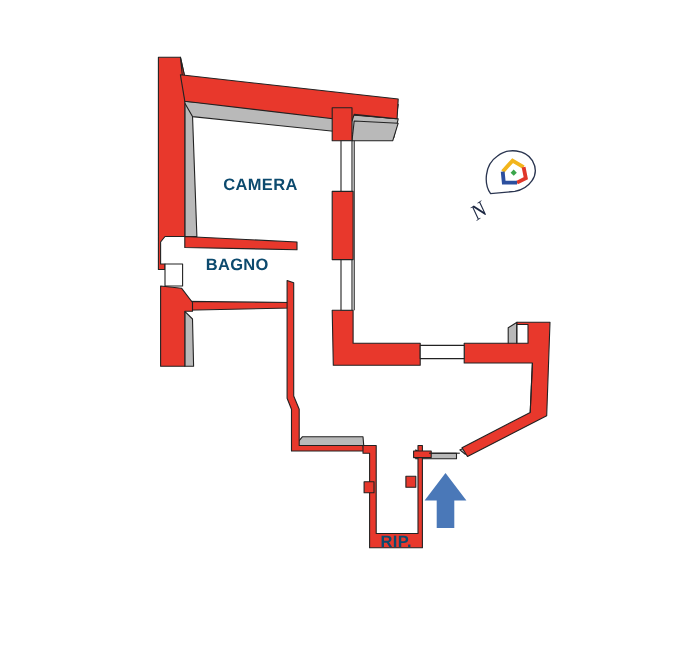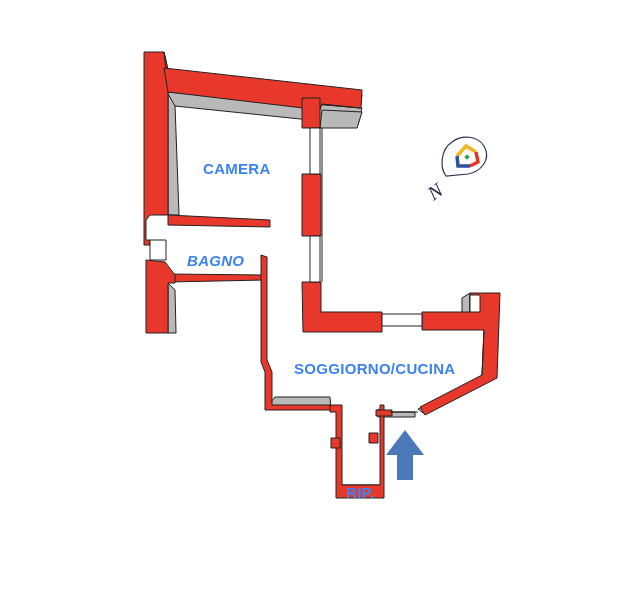--- a/index.html
+++ b/index.html
@@ -3,21 +3,21 @@
   <meta charset="utf-8">
   <style>
     html, body { margin: 0; padding: 0; background: #ffffff; }
     .canvas { position: relative; width: 636px; height: 597px; background: #ffffff; overflow: hidden; }
     svg { position: absolute; left: 0; top: 0; }
     .room-label {
       position: absolute;
       font-family: "Liberation Sans", "DejaVu Sans", sans-serif;
       font-weight: bold;
       font-size: 15px;
-      color: #3b82f6;
+      color: #0c4a6e;
       letter-spacing: 0.3px;
       white-space: nowrap;
     }
   </style>
 </head>
 <body>
 
 <div class="canvas">
   <svg width="636" height="597" viewBox="0 0 636 597">
     <g stroke="#222" stroke-width="1" stroke-linejoin="round">
@@ -84,16 +84,15 @@
       <path d="M446,176 C440,168 440,150 452,142 C462,134 478,136 484,146 C492,160 480,172 468,174 Z" fill="#fff" stroke="#2a3550" stroke-width="1.2"></path>
       <path d="M457,156 L466,146 L476,152" fill="none" stroke="#f2b51c" stroke-width="3.5"></path>
       <path d="M476,152 L478,162 L470,166" fill="none" stroke="#e0372a" stroke-width="3.5"></path>
       <path d="M470,166 L458,166 L457,156" fill="none" stroke="#2c4f9e" stroke-width="3.5"></path>
       <rect x="465" y="155" width="4" height="4" fill="#3aa54a" transform="rotate(45 467 157)"></rect>
     </g>
     <text x="430" y="202" font-family="'Liberation Serif', serif" font-size="20" font-style="italic" fill="#1a2540" transform="rotate(-35 430 196)">N</text>
   </svg>
 
   <span class="room-label" style="left:203px; top:160px;">CAMERA</span>
-  <span class="room-label" style="left:187px; top:252px;font-style:italic;">BAGNO</span>
-  <span class="room-label" style="left:294px; top:360px;">SOGGIORNO/CUCINA</span>
+  <span class="room-label" style="left:187px; top:232px;">BAGNO</span>
   <span class="room-label" style="left:346px; top:484px;">RIP.</span>
 </div>
 
 </body></html>

